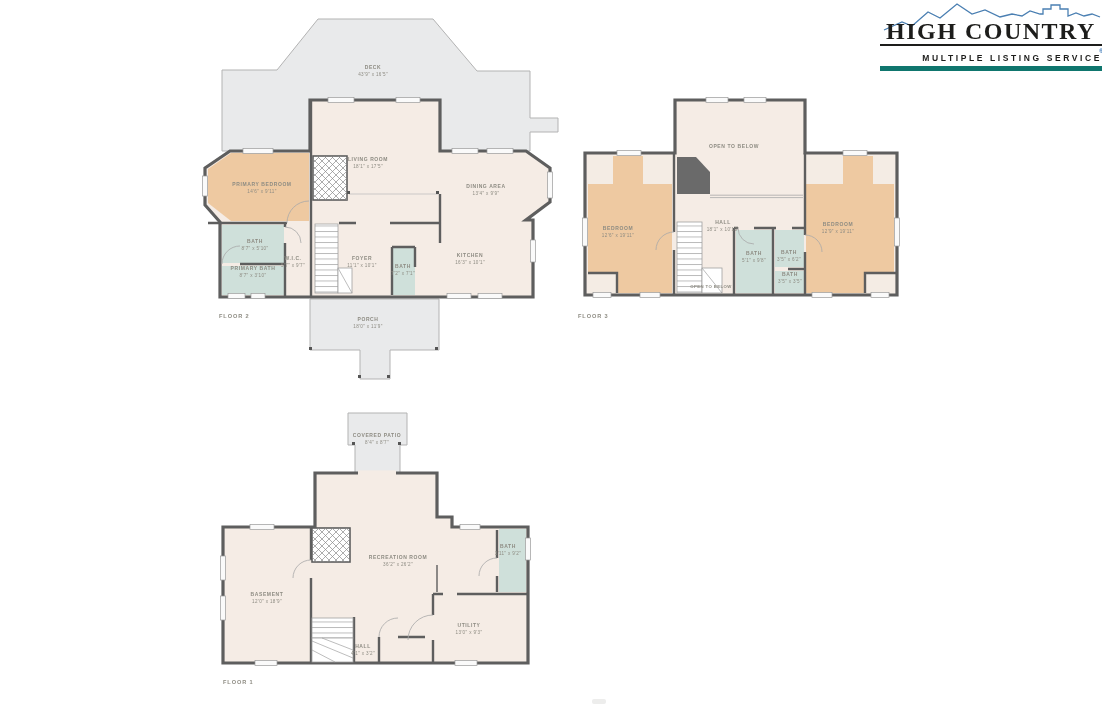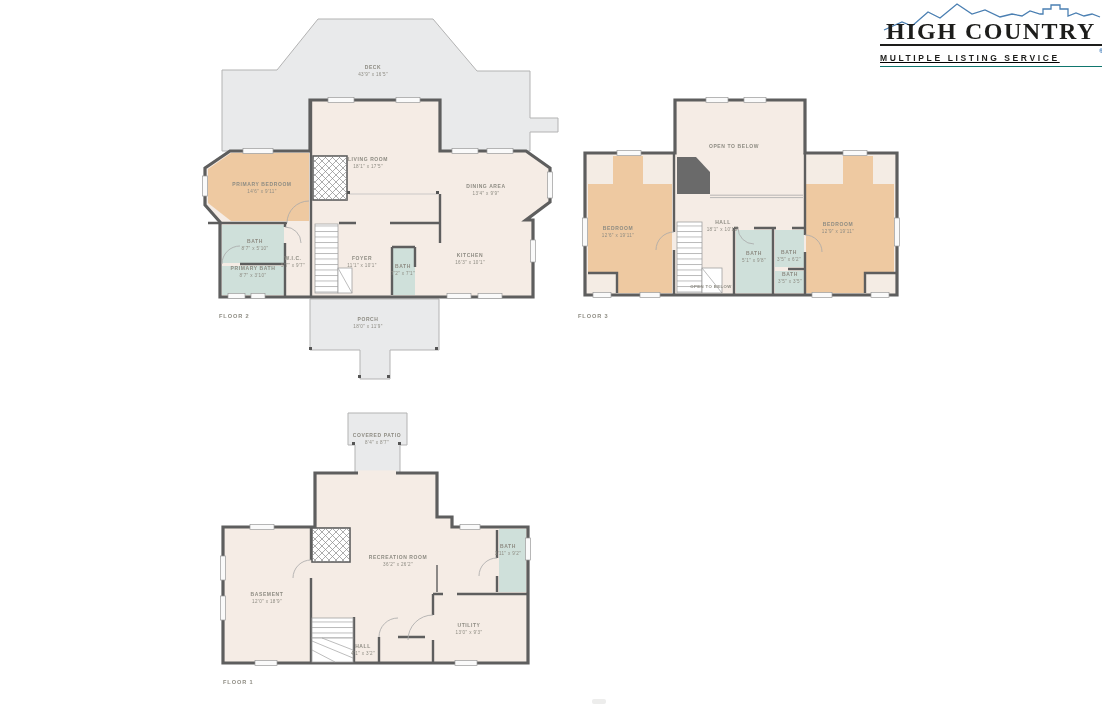--- a/index.html
+++ b/index.html
@@ -14,21 +14,21 @@
   .room-label.tiny .rname{font-size:4.3px;letter-spacing:.4px;}
   .floor-label{position:absolute;font:700 5.6px "Liberation Sans",sans-serif;
                letter-spacing:.9px;color:#8e8c83;}
   
   .logo{position:absolute;left:880px;top:2px;width:222px;height:56px;}
   .logo .ridge{position:absolute;left:0;top:0;}
   .logo-title{position:absolute;left:0;top:16px;width:222px;text-align:center;
               font-family:"Liberation Serif",serif;font-weight:600;font-size:24px;
               letter-spacing:1.5px;color:#1d1d1b;line-height:26px;white-space:nowrap;}
   .logo-subwrap{position:absolute;left:0;top:42px;width:222px;border-top:2px solid #1d1d1b;
-                border-bottom:1px solid #0f766e;text-align:left;padding:1px 0;text-decoration:underline;}
+                border-bottom:5px solid #0f766e;text-align:right;padding:1px 0;}
   .logo-sub{font:700 8.5px "Liberation Sans",sans-serif;letter-spacing:2.6px;color:#1d1d1b;}
   .logo-reg{position:absolute;right:-1px;top:2px;font:700 5px "Liberation Sans",sans-serif;color:#2b6cb0;}
   .page-mark{position:absolute;left:592px;top:699px;width:14px;height:5px;background:#ededec;border-radius:2px;}
 </style>
 </head>
 <body>
 
 <div class="canvas">
 
 <svg class="plan" width="1102" height="712" viewBox="0 0 1102 712">

